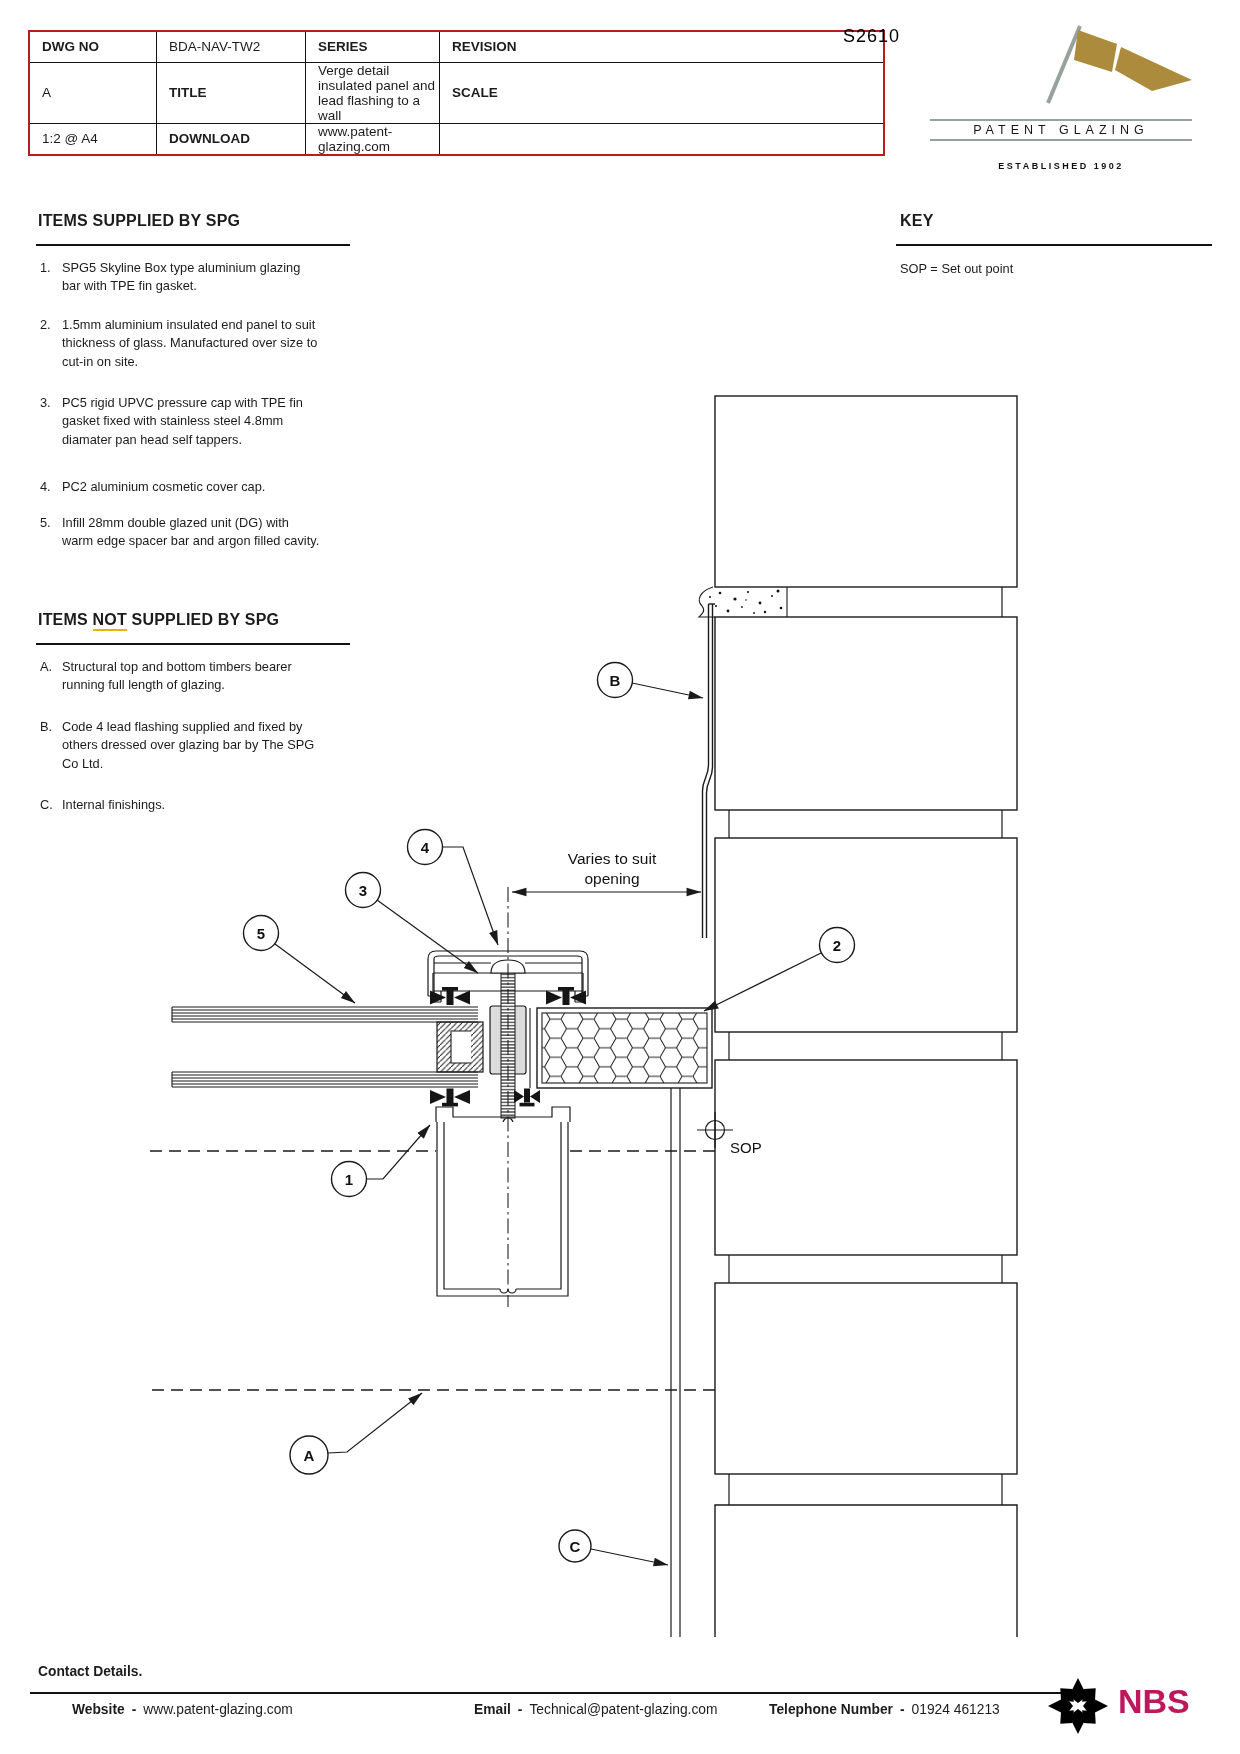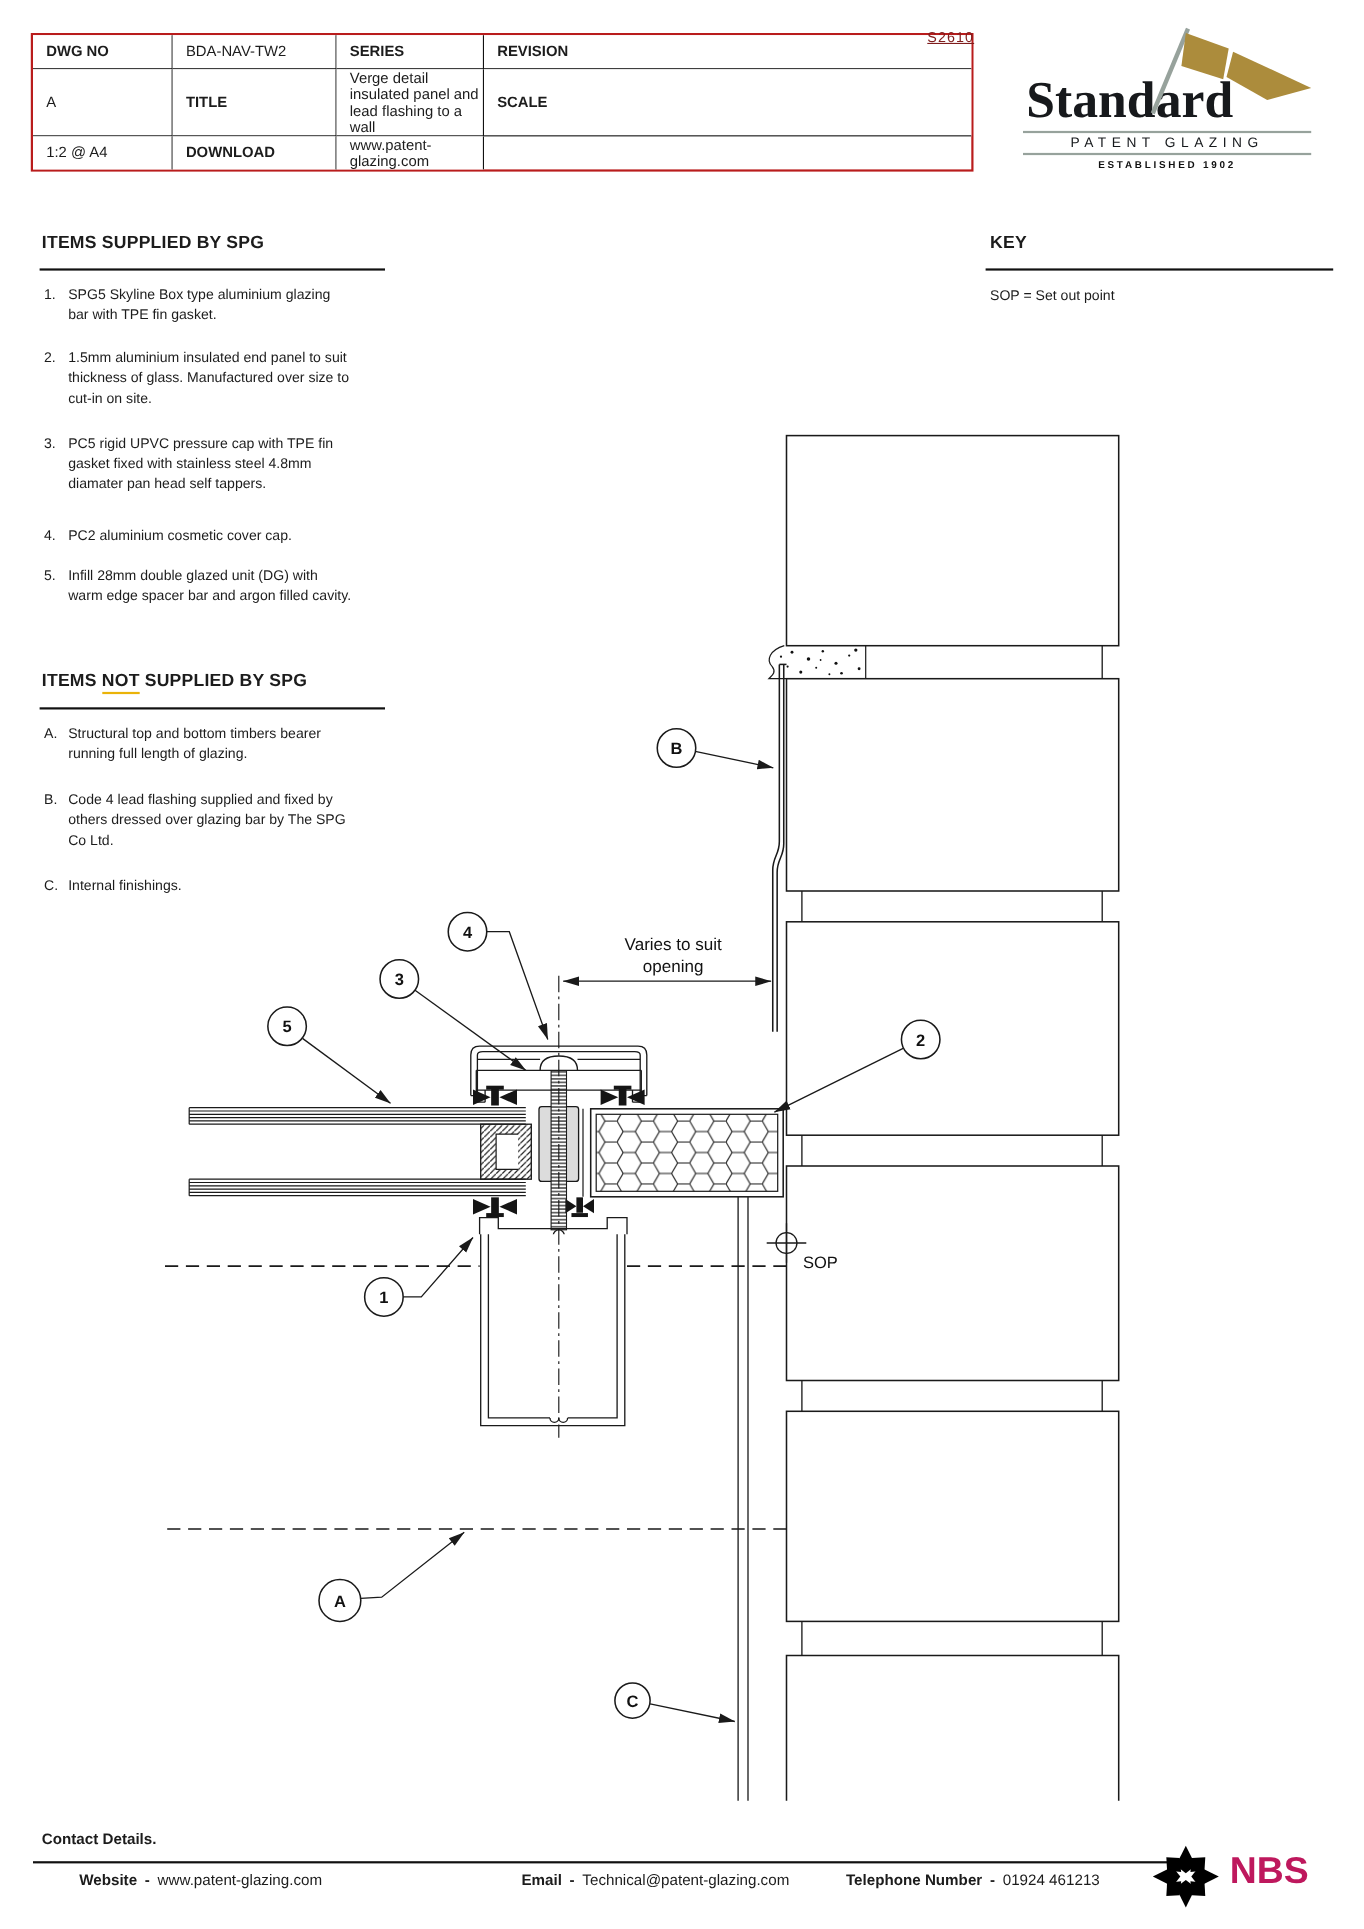--- a/index.html
+++ b/index.html
@@ -6,28 +6,28 @@
   .sheet{position:relative;width:1240px;height:1754px;background:#ffffff;overflow:hidden;
          font-family:"Liberation Sans",sans-serif;color:#1c1c1c;}
   
   .tb{position:absolute;left:28px;top:30px;width:853px;height:122px;border:2px solid #b91c1c;
       display:grid;grid-template-columns:127px 149px 134px 1fr;grid-template-rows:1fr 1fr 1fr;}
   .tb .cell{border-right:1.6px solid #111;border-bottom:1.6px solid #111;display:flex;
       align-items:center;padding-left:12px;font-size:13.5px;background:#fff;}
   .tb .cell.lab{font-weight:bold;}
   .tb .cell:nth-child(4n){border-right:none;}
   .tb .cell:nth-child(n+9){border-bottom:none;}
-  .watermark{position:absolute;left:843px;top:26px;font-size:13px;color:#7f1d1d;letter-spacing:1px;text-decoration:underline;}
+  .watermark{position:absolute;left:843px;top:26px;font-size:18px;color:#000000;letter-spacing:1px;}
   
   .logo-name{position:absolute;left:933px;top:64px;width:260px;font-family:"Liberation Serif",serif;
       font-weight:bold;font-size:47px;letter-spacing:0px;color:#17191c;}
   .logo-rule{position:absolute;left:930px;width:262px;height:2.4px;background:#97a29c;}
   .logo-tag{position:absolute;left:930px;top:123px;width:262px;text-align:center;font-size:12.5px;
       font-weight:normal;letter-spacing:5px;color:#15181b;}
-  .logo-est{position:absolute;left:930px;top:145px;width:262px;text-align:center;font-size:9px;
+  .logo-est{position:absolute;left:930px;top:161px;width:262px;text-align:center;font-size:9px;
       font-weight:bold;letter-spacing:2.5px;color:#111;}
   .flag{position:absolute;left:1030px;top:18px;}
   
   .h1{position:absolute;font-size:16px;font-weight:bold;letter-spacing:0.2px;white-space:nowrap;}
   .rule{position:absolute;height:1.8px;background:#111;}
   .item{position:absolute;left:38px;font-size:12.8px;line-height:18.3px;}
   .item .num{position:absolute;left:2px;top:0;}
   .item .txt{display:block;margin-left:24px;white-space:pre-line;}
   .keyline{position:absolute;left:900px;font-size:12.8px;}
   .u-not{border-bottom:2px solid #eab308;padding-bottom:1px;}
@@ -59,21 +59,20 @@
     <div class="cell">A</div>
     <div class="cell lab">TITLE</div>
     <div class="cell">Verge detail insulated panel and lead flashing to a wall</div>
     <div class="cell lab">SCALE</div>
     <div class="cell">1:2 @ A4</div>
     <div class="cell lab">DOWNLOAD</div>
     <div class="cell">www.patent-glazing.com</div>
   </div>
   <div class="watermark">S2610</div>
 
-  <div class="logo-name">Standard</div>
   <svg class="flag" width="170" height="92" viewBox="1030 18 170 92">
     <line x1="1080" y1="26" x2="1048" y2="103" stroke="#97a29c" stroke-width="4"></line>
     <polygon points="1078,30 1117,44 1112,72 1074,60" fill="#ac8c3c"></polygon>
     <polygon points="1121,47 1192,80 1152,91 1115,70" fill="#ac8c3c"></polygon>
   </svg>
   <div class="logo-rule" style="top:119px"></div>
   <div class="logo-tag">PATENT GLAZING</div>
   <div class="logo-rule" style="top:139px"></div>
   <div class="logo-est">ESTABLISHED 1902</div>
 

